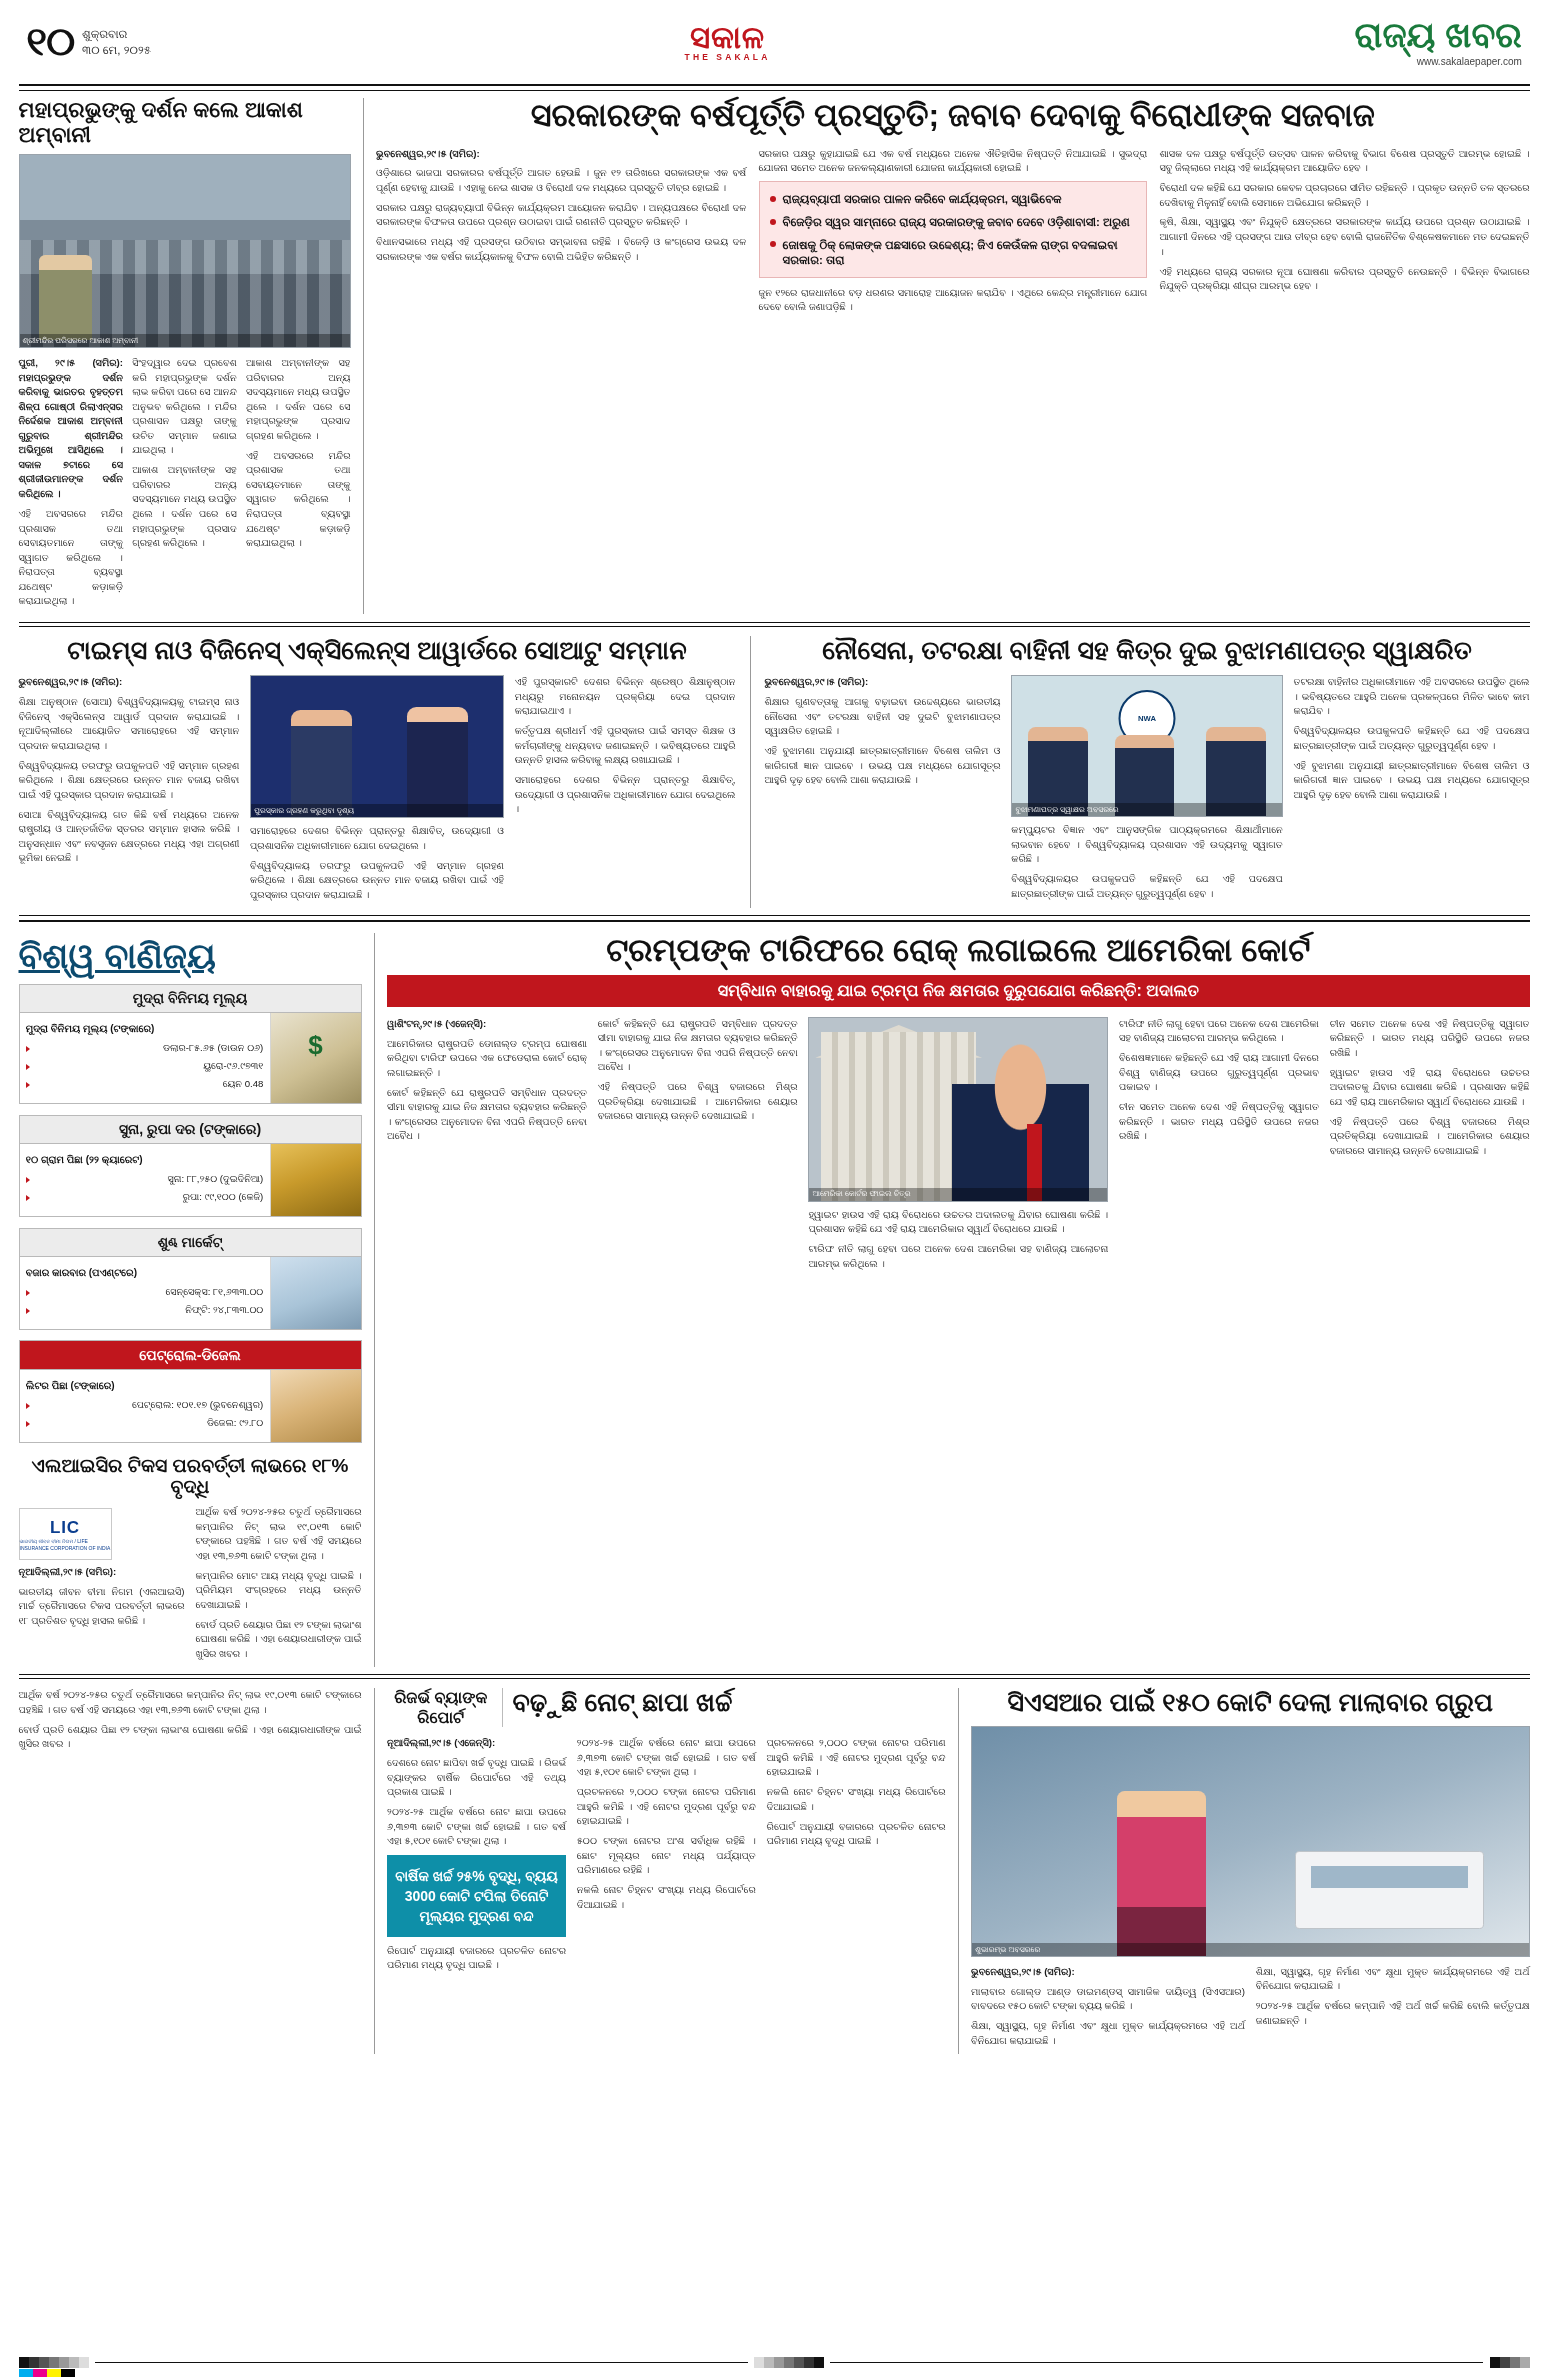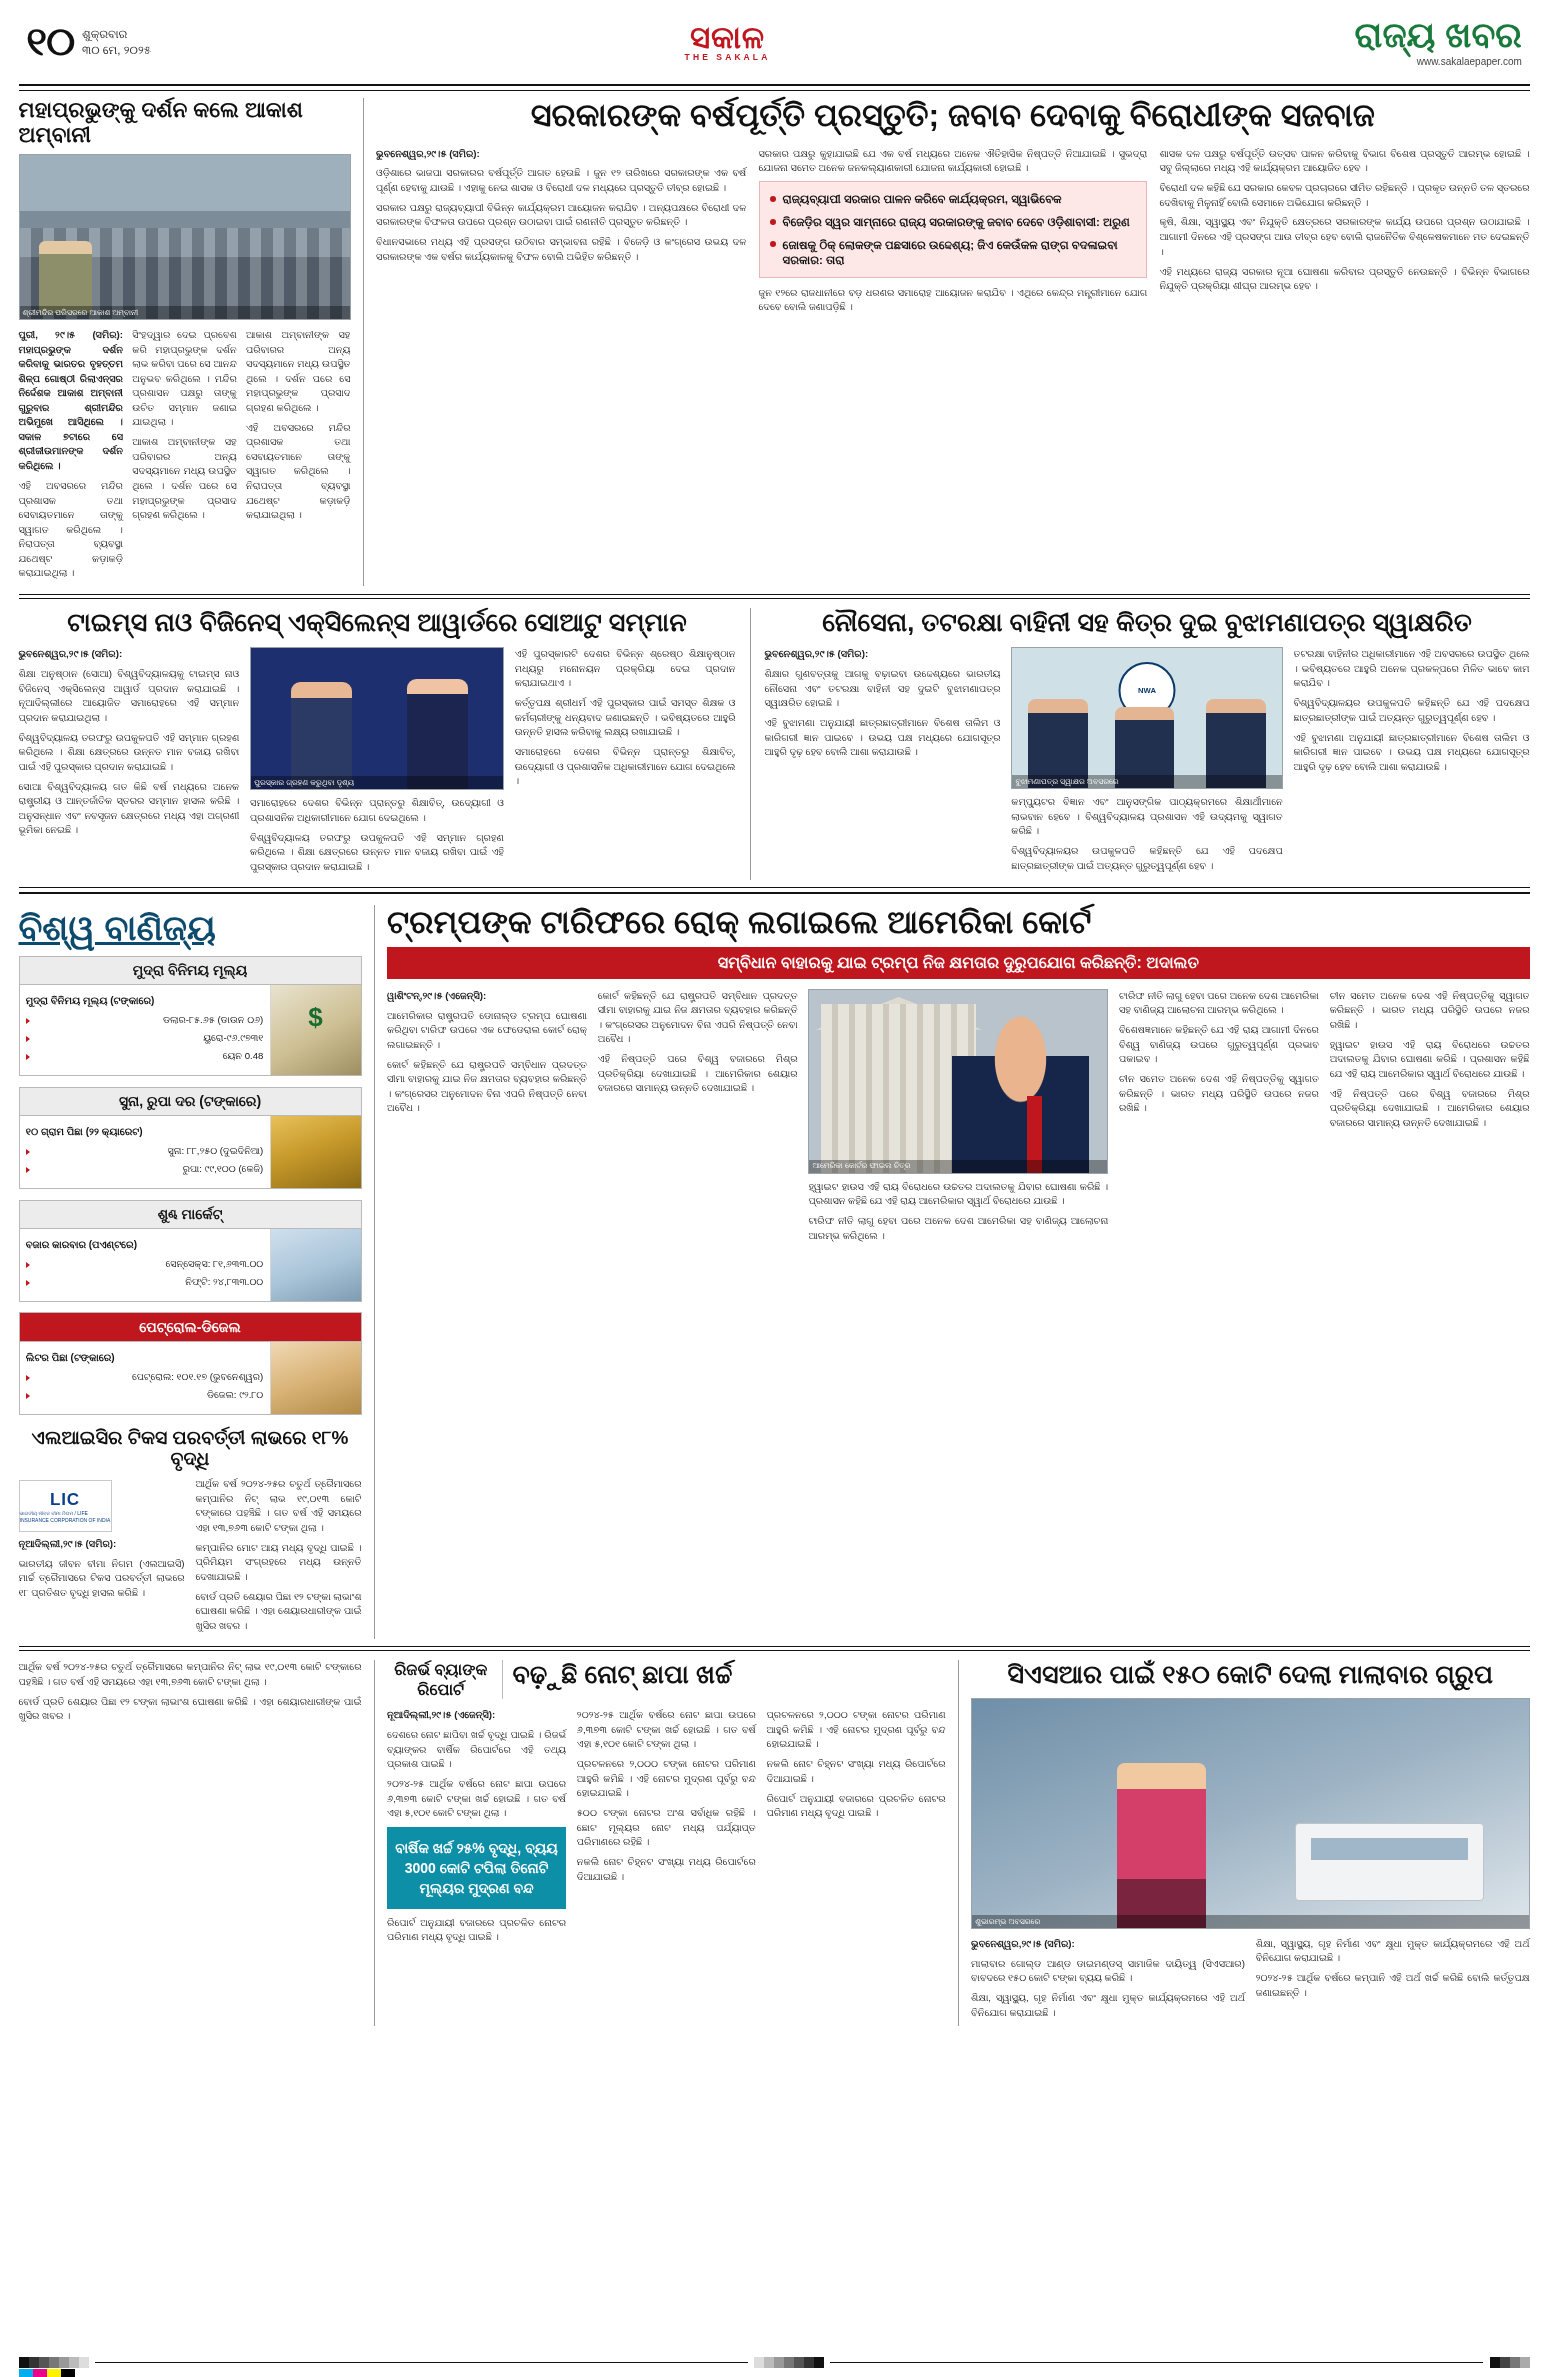--- a/index.html
+++ b/index.html
@@ -243,21 +243,21 @@
       <div class="url">www.sakalaepaper.com</div>
     </div>
   </div>
   <div class="rule-gap"></div>
   <div class="rule-thin2"></div>
 
   <div class="topzone">
 
     <div class="col-left-top">
       <div class="hl hl-m">ମହାପ୍ରଭୁଙ୍କୁ ଦର୍ଶନ କଲେ ଆକାଶ ଅମ୍ବାନୀ</div>
-      <div class="photo" style="height:166px;margin-top:7.7px;">
+      <div class="photo" style="height:194px;margin-top:7.7px;">
         <div class="crowdphoto"></div>
         <div class="badge-khaki"></div>
         <div class="cap">ଶ୍ରୀମନ୍ଦିର ପରିସରରେ ଆକାଶ ଅମ୍ବାନୀ</div>
       </div>
       <div class="p3">
         <div class="body-col">
           <p class="lead">ପୁରୀ, ୨୯।୫ (ସମିର): ମହାପ୍ରଭୁଙ୍କ ଦର୍ଶନ କରିବାକୁ ଭାରତର ବୃହତ୍ତମ ଶିଳ୍ପ ଗୋଷ୍ଠୀ ରିଲାଏନ୍ସର ନିର୍ଦ୍ଦେଶକ ଆକାଶ ଅମ୍ବାନୀ ଗୁରୁବାର ଶ୍ରୀମନ୍ଦିର ଅଭିମୁଖେ ଆସିଥିଲେ । ସକାଳ ୭ଟାରେ ସେ ଶ୍ରୀଜୀଉମାନଙ୍କ ଦର୍ଶନ କରିଥିଲେ ।</p>
           <p>ଏହି ଅବସରରେ ମନ୍ଦିର ପ୍ରଶାସକ ତଥା ସେବାୟତମାନେ ତାଙ୍କୁ ସ୍ୱାଗତ କରିଥିଲେ । ନିରାପତ୍ତା ବ୍ୟବସ୍ଥା ଯଥେଷ୍ଟ କଡ଼ାକଡ଼ି କରାଯାଇଥିଲା ।</p>
         </div>
         <div class="body-col">
@@ -448,21 +448,21 @@
           <div class="body-col">
             <p>ଆର୍ଥିକ ବର୍ଷ ୨୦୨୪-୨୫ର ଚତୁର୍ଥ ତ୍ରୈମାସରେ କମ୍ପାନିର ନିଟ୍ ଲାଭ ୧୯,୦୧୩ କୋଟି ଟଙ୍କାରେ ପହଞ୍ଚିଛି । ଗତ ବର୍ଷ ଏହି ସମୟରେ ଏହା ୧୩,୭୬୩ କୋଟି ଟଙ୍କା ଥିଲା ।</p>
             <p>କମ୍ପାନିର ମୋଟ ଆୟ ମଧ୍ୟ ବୃଦ୍ଧି ପାଇଛି । ପ୍ରିମିୟମ ସଂଗ୍ରହରେ ମଧ୍ୟ ଉନ୍ନତି ଦେଖାଯାଇଛି ।</p>
             <p>ବୋର୍ଡ ପ୍ରତି ଶେୟାର ପିଛା ୧୨ ଟଙ୍କା ଲାଭାଂଶ ଘୋଷଣା କରିଛି । ଏହା ଶେୟାରଧାରୀଙ୍କ ପାଇଁ ଖୁସିର ଖବର ।</p>
           </div>
         </div>
       </div>
     </div>
 
     <div class="main-big">
-      <div class="hl hl-xl" style="">ଟ୍ରମ୍ପଙ୍କ ଟାରିଫରେ ରୋକ୍ ଲଗାଇଲେ ଆମେରିକା କୋର୍ଟ</div>
+      <div class="hl hl-xl" style="text-align:center;">ଟ୍ରମ୍ପଙ୍କ ଟାରିଫରେ ରୋକ୍ ଲଗାଇଲେ ଆମେରିକା କୋର୍ଟ</div>
       <div class="kicker">ସମ୍ବିଧାନ ବାହାରକୁ ଯାଇ ଟ୍ରମ୍ପ ନିଜ କ୍ଷମତାର ଦୁରୁପଯୋଗ କରିଛନ୍ତି: ଅଦାଲତ</div>
       <div style="display:flex;gap:10.8px;">
         <div class="body-col" style="flex:1;">
           <p><span class="lead">ୱାଶିଂଟନ୍,୨୯।୫ (ଏଜେନ୍ସି):</span></p>
           <p>ଆମେରିକାର ରାଷ୍ଟ୍ରପତି ଡୋନାଲ୍ଡ ଟ୍ରମ୍ପ ଘୋଷଣା କରିଥିବା ଟାରିଫ ଉପରେ ଏକ ଫେଡେରାଲ କୋର୍ଟ ରୋକ୍ ଲଗାଇଛନ୍ତି ।</p>
           <p>କୋର୍ଟ କହିଛନ୍ତି ଯେ ରାଷ୍ଟ୍ରପତି ସମ୍ବିଧାନ ପ୍ରଦତ୍ତ ସୀମା ବାହାରକୁ ଯାଇ ନିଜ କ୍ଷମତାର ବ୍ୟବହାର କରିଛନ୍ତି । କଂଗ୍ରେସର ଅନୁମୋଦନ ବିନା ଏପରି ନିଷ୍ପତ୍ତି ନେବା ଅବୈଧ ।</p>
         </div>
         <div class="body-col" style="flex:1;">
           <p>କୋର୍ଟ କହିଛନ୍ତି ଯେ ରାଷ୍ଟ୍ରପତି ସମ୍ବିଧାନ ପ୍ରଦତ୍ତ ସୀମା ବାହାରକୁ ଯାଇ ନିଜ କ୍ଷମତାର ବ୍ୟବହାର କରିଛନ୍ତି । କଂଗ୍ରେସର ଅନୁମୋଦନ ବିନା ଏପରି ନିଷ୍ପତ୍ତି ନେବା ଅବୈଧ ।</p>
           <p>ଏହି ନିଷ୍ପତ୍ତି ପରେ ବିଶ୍ୱ ବଜାରରେ ମିଶ୍ର ପ୍ରତିକ୍ରିୟା ଦେଖାଯାଇଛି । ଆମେରିକାର ଶେୟାର ବଜାରରେ ସାମାନ୍ୟ ଉନ୍ନତି ଦେଖାଯାଇଛି ।</p>

